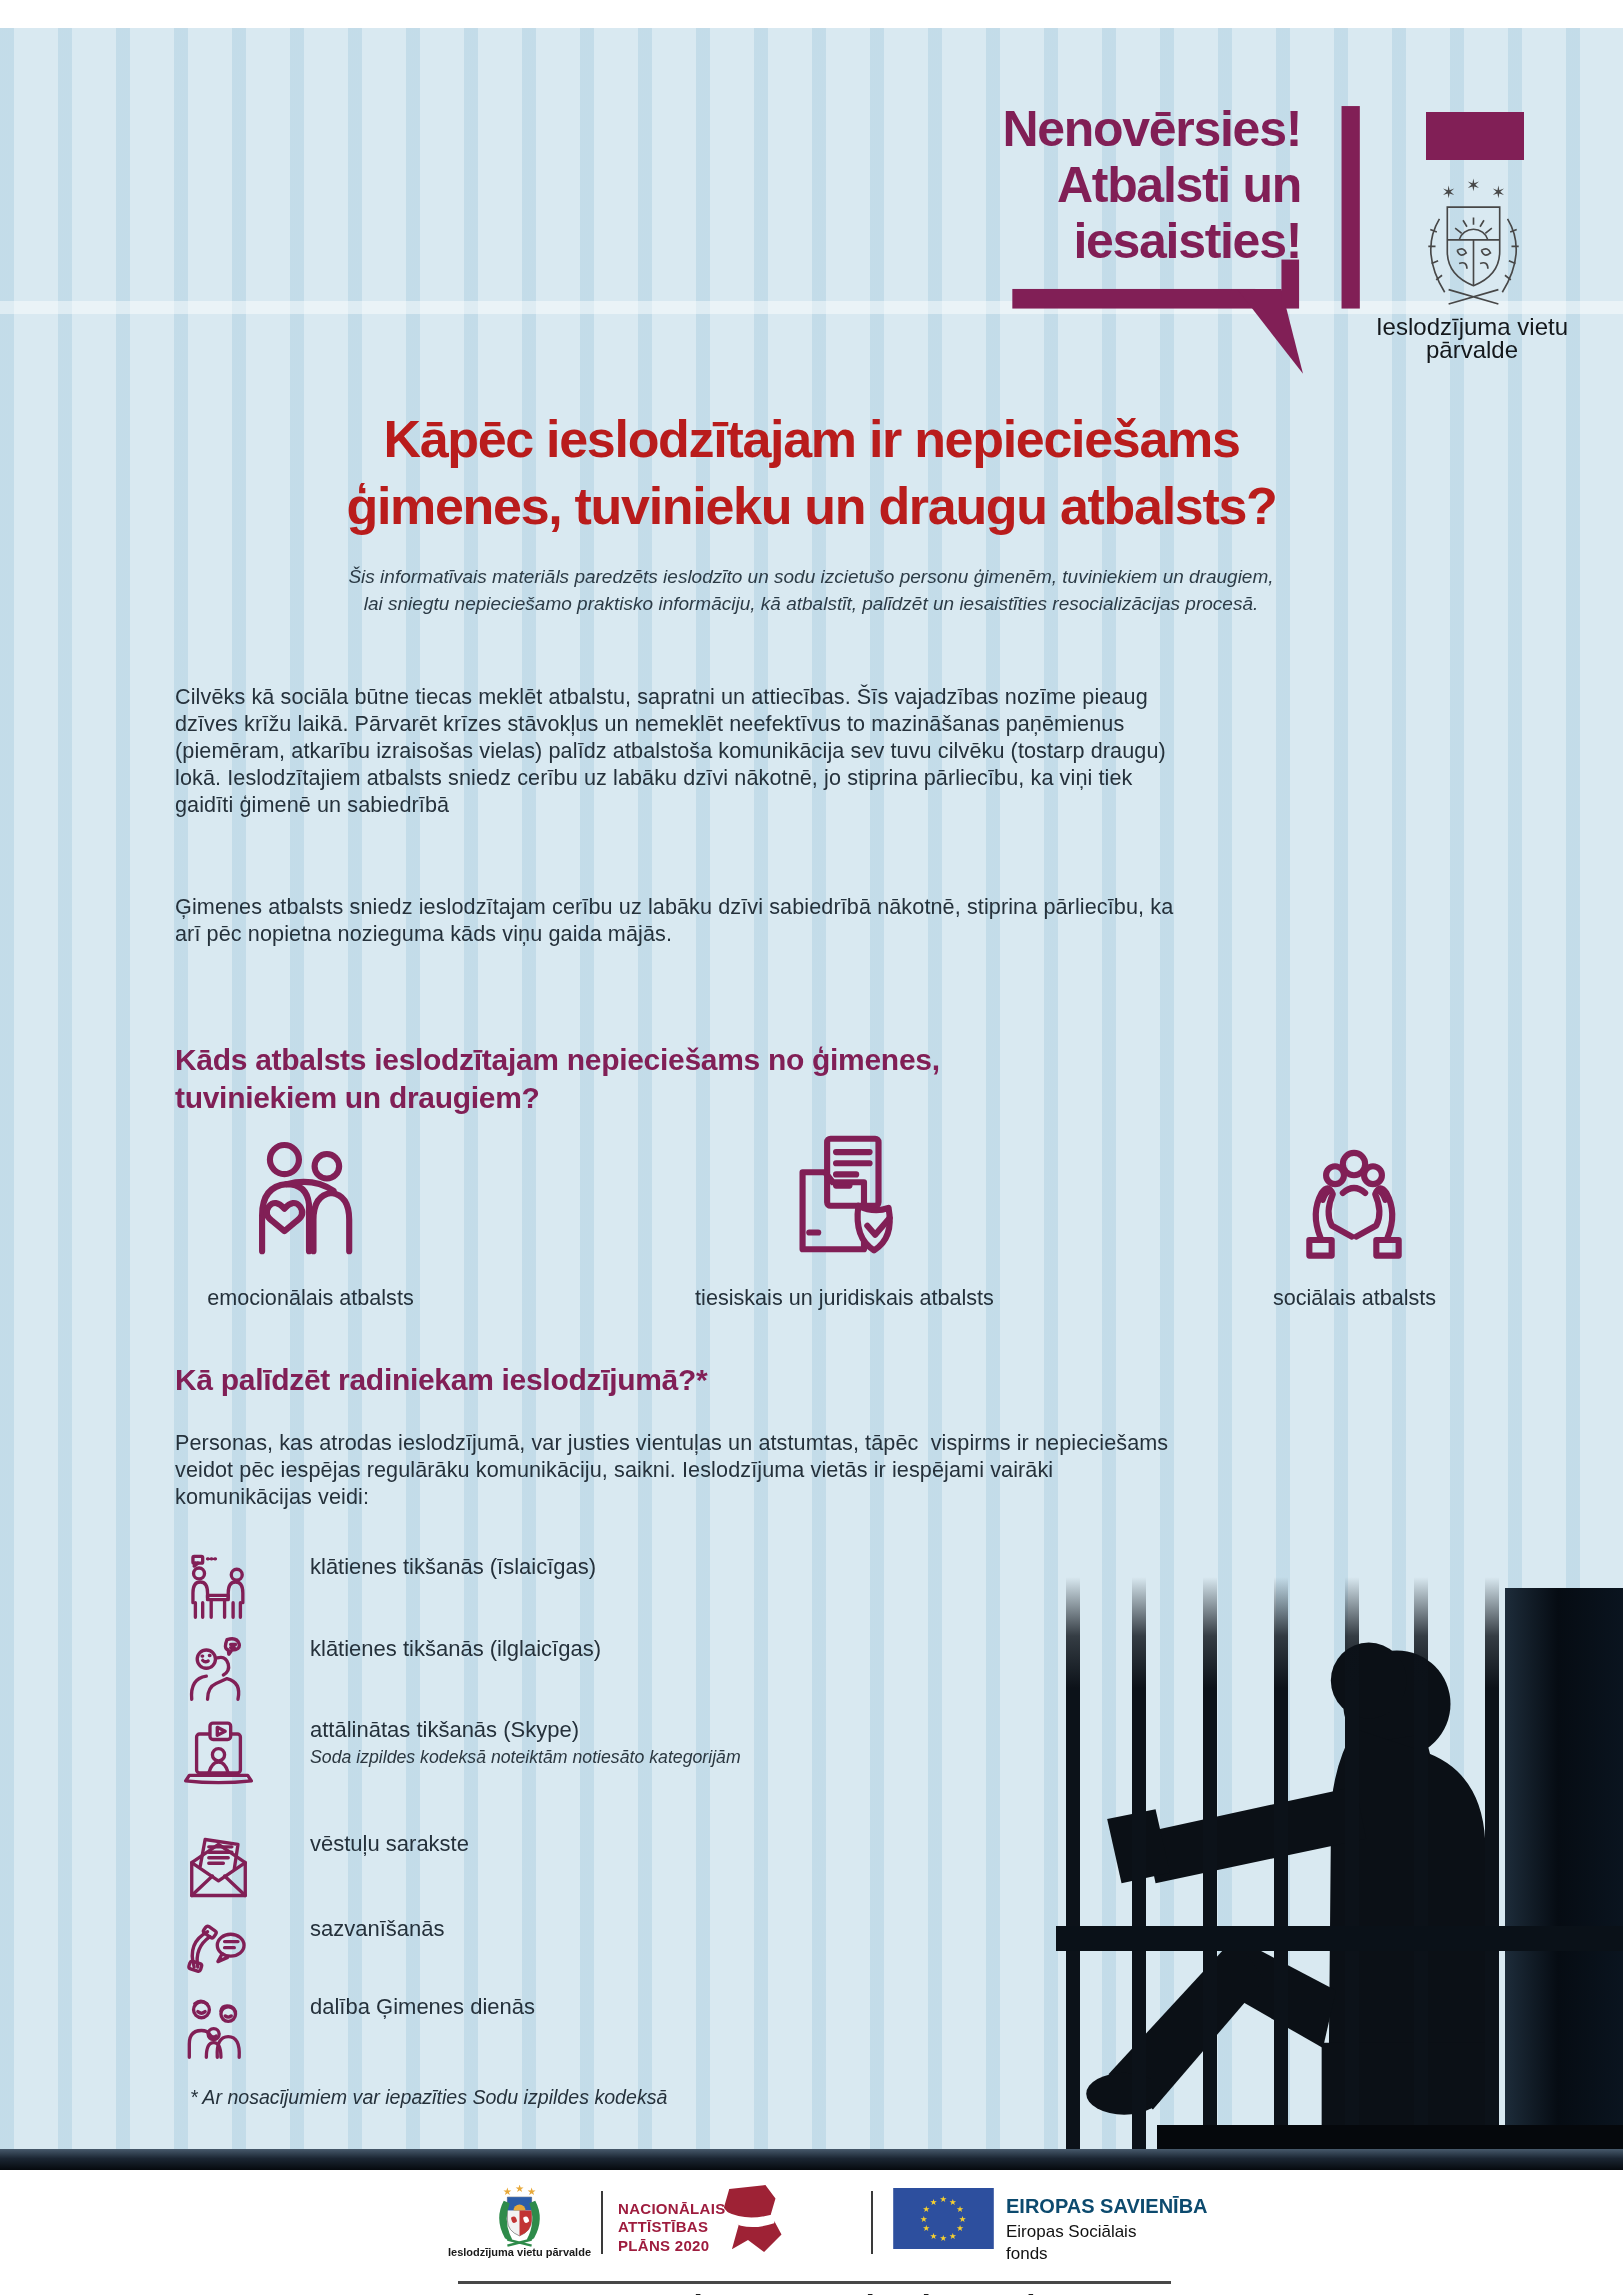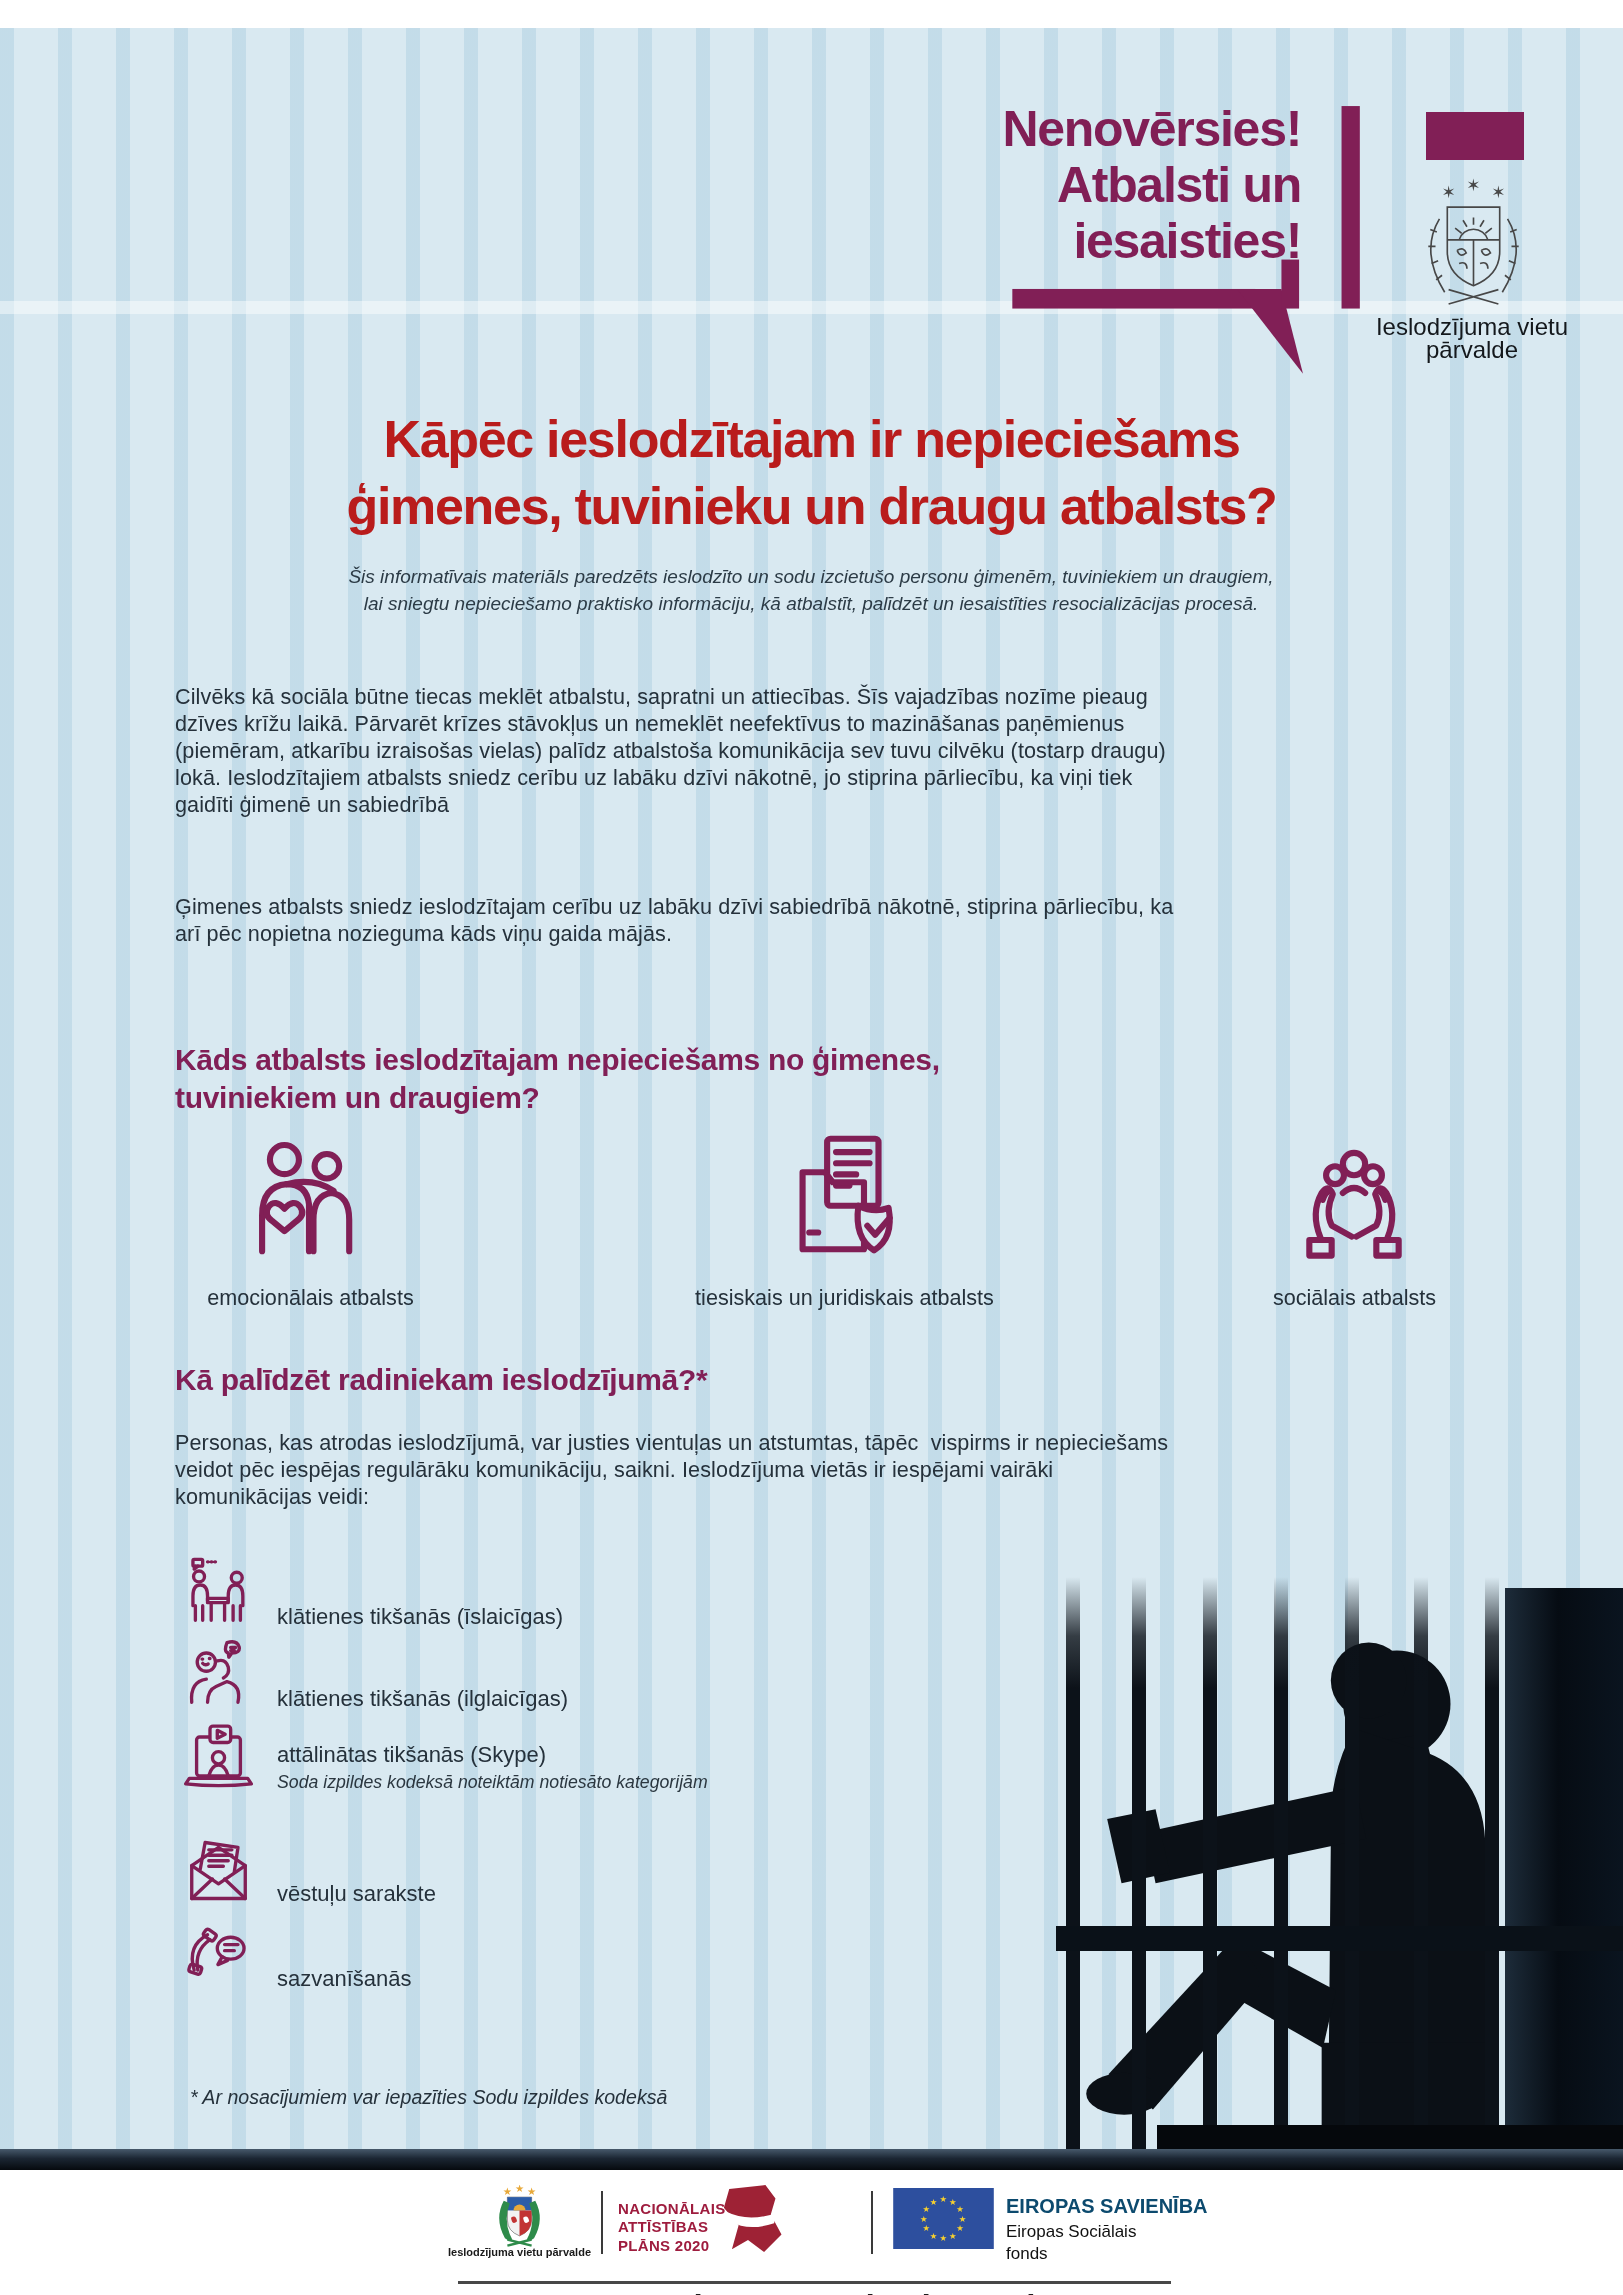--- a/index.html
+++ b/index.html
@@ -27,21 +27,21 @@
   .bodytext{color:#25313b;font-size:21.6px;line-height:27px;letter-spacing:0.1px;}
   .p1{left:175px;top:655px;width:1308px;}
   .p2{left:175px;top:865px;width:1308px;}
 
   .sec-head{color:#811f56;font-weight:bold;font-size:30px;line-height:38px;letter-spacing:-0.3px;}
   .support-head{left:175px;top:1013px;width:1178px;}
   .support-label{top:1257px;text-align:center;font-size:21.6px;color:#25313b;}
   .help-head{left:175px;top:1333px;width:1178px;}
   .p3{left:175px;top:1401px;width:1308px;}
 
-  .list-row{display:flex;align-items:flex-end;gap:22px;height:76px;}
+  .list-row{display:flex;align-items:flex-start;gap:55px;height:76px;}
   .list-label{font-size:22px;color:#25313b;}
   .list-note{font-size:17.7px;font-style:italic;color:#2b3740;margin-top:3.9px;}
   .footnote{left:190px;top:2058px;font-size:19.6px;font-style:italic;color:#25313b;}
 
   
   .cell-bar{position:absolute;top:1549px;height:572px;width:13.7px;
     background:linear-gradient(180deg,rgba(12,18,25,0) 0,rgba(12,18,25,.8) 59px,#0c1219 111px,#0c1219 100%);}
   .crossbar{left:1056px;top:1898px;width:567px;height:25px;background:#0a1118;}
   .pillar{left:1505px;top:1560px;width:118px;height:561px;
     background:linear-gradient(90deg,#1d2c3a 0,#060c13 45%,#0a141f 100%);}
@@ -231,20 +231,36 @@
         <rect x="36" y="20" width="20" height="13" rx="4" transform="rotate(35 46 26)"></rect>
         <path d="M26 84 Q20 52 46 34"></path>
         <ellipse cx="80" cy="48" rx="22" ry="18"></ellipse>
         <path d="M66 62 l-7 13 l16 -7"></path>
         <path d="M70 42 H92 M70 52 H86"></path>
       </g>
     </svg>
     <div class="list-label">sazvanīšanās</div>
   </div>
 
+  <div class="abs list-row" style="left:182px;top:1966px;">
+    <svg width="73" height="73" viewBox="0 0 120 120">
+      <g class="oline">
+        <circle cx="32" cy="26" r="13"></circle>
+          <path d="M26 29 q6 5 12 0 M21 16 q10 -8 20 0"></path>
+        <circle cx="76" cy="33" r="12"></circle>
+          <path d="M71 36 q5 4 10 0 M64 28 q2 -10 14 -8 q8 2 10 10"></path>
+        <path d="M12 104 v-22 q0 -22 20 -22 q10 0 14 7"></path>
+        <path d="M58 104 q-2 -34 18 -34 q20 0 18 34"></path>
+        <circle cx="52" cy="66" r="9"></circle>
+          <path d="M48 69 q4 3 8 0"></path>
+        <path d="M40 104 q0 -24 12 -24 q12 0 12 24"></path>
+      </g>
+    </svg>
+    <div class="list-label">dalība Ģimenes dienās</div>
+  </div>
 
   <div class="abs footnote">* Ar nosacījumiem var iepazīties Sodu izpildes kodeksā</div>
 
   <div class="abs pillar"></div>
   <svg class="abs" style="left:1047px;top:1596px;" width="497" height="504" viewBox="0 0 760 770">
     <g fill="#0b1016">
       <circle cx="535" cy="122" r="82"></circle>
       <circle cx="492" cy="86" r="58"></circle>
       <polygon points="498,180 578,168 595,235 512,250"></polygon>
       <path d="M470 160 Q428 232 434 332 L430 765 L682 765 L670 330 Q664 224 574 194 Z"></path>

